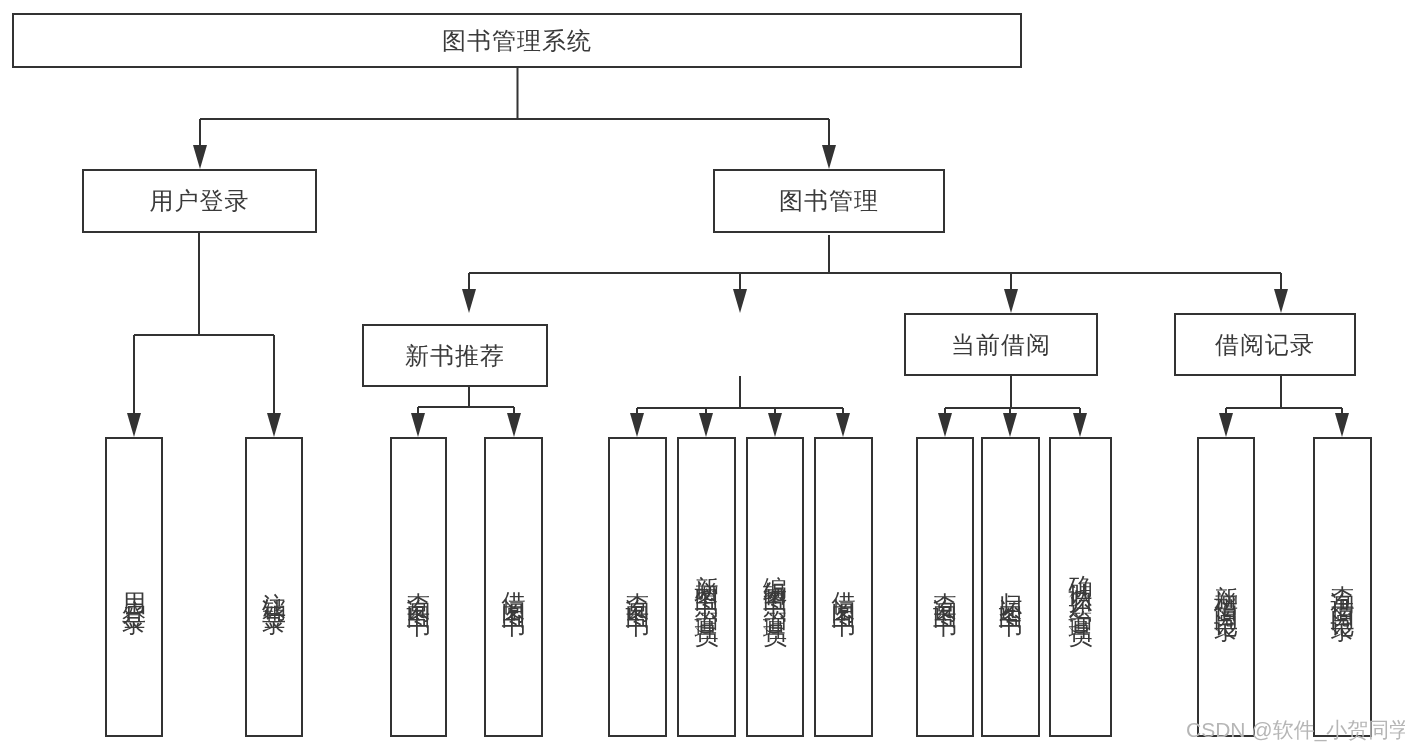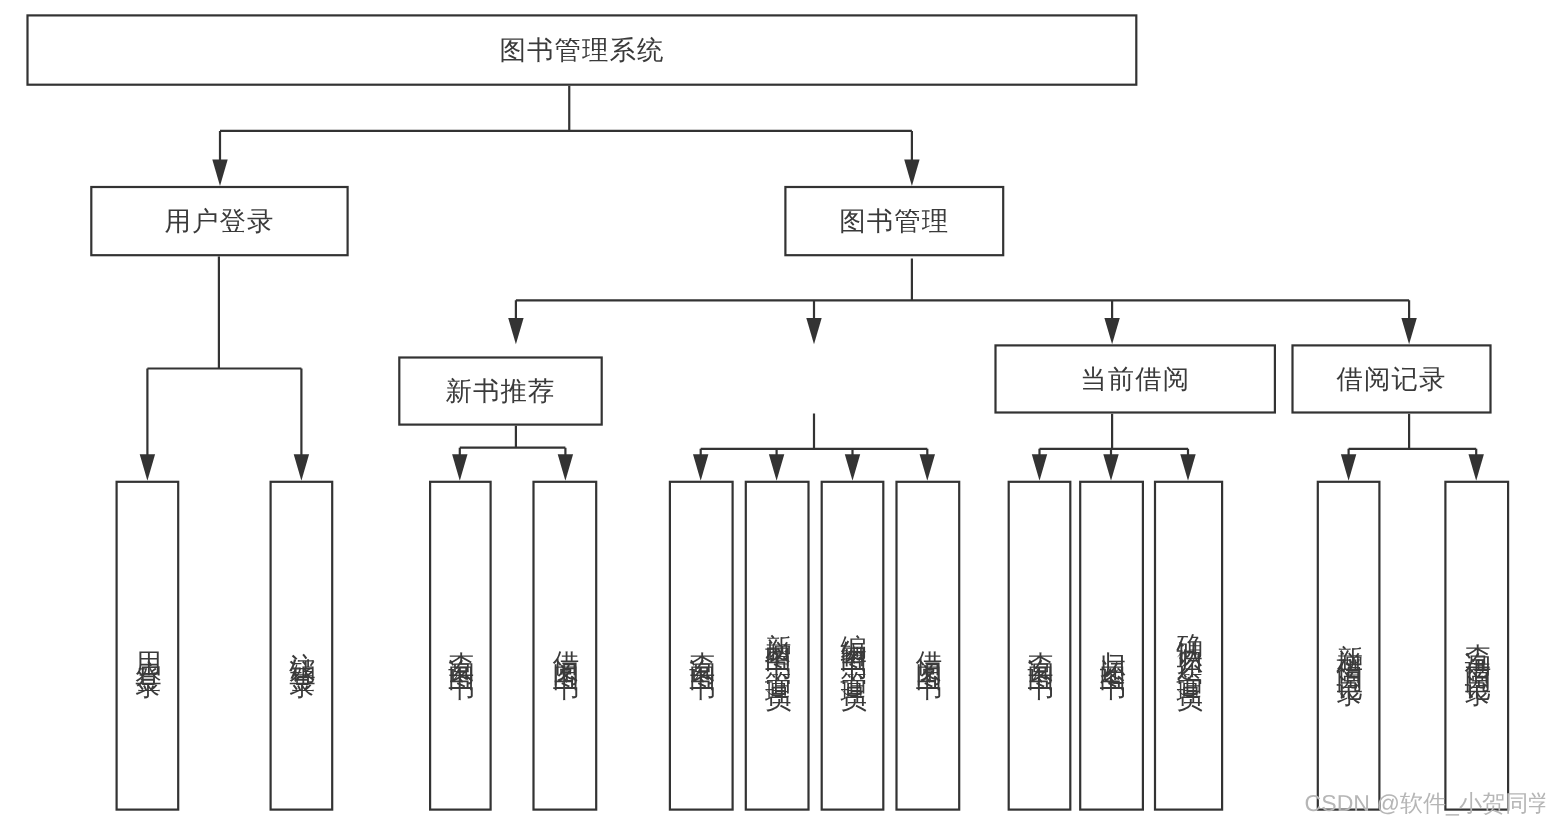--- a/index.html
+++ b/index.html
@@ -91,35 +91,35 @@
       <polygon points="768,413 782,413 775,437"></polygon>
       <polygon points="836,413 850,413 843,437"></polygon>
       <polygon points="938,413 952,413 945,437"></polygon>
       <polygon points="1003,413 1017,413 1010,437"></polygon>
       <polygon points="1073,413 1087,413 1080,437"></polygon>
       <polygon points="1219,413 1233,413 1226,437"></polygon>
       <polygon points="1335,413 1349,413 1342,437"></polygon>
     </g>
   </svg>
 
-  <div class="box" style="left:24px;top:13px;width:1010px;height:65px">
+  <div class="box" style="left:12px;top:13px;width:1010px;height:55px">
     <span class="hlabel">图书管理系统</span>
   </div>
 
   <div class="box" style="left:82px;top:169px;width:235px;height:64px">
     <span class="hlabel">用户登录</span>
   </div>
-  <div class="box" style="left:713px;top:169px;width:200px;height:64px">
+  <div class="box" style="left:713px;top:169px;width:232px;height:64px">
     <span class="hlabel">图书管理</span>
   </div>
 
   <div class="box" style="left:362px;top:324px;width:186px;height:63px">
     <span class="hlabel">新书推荐</span>
   </div>
-  <div class="box" style="left:904px;top:313px;width:256px;height:63px">
+  <div class="box" style="left:904px;top:313px;width:194px;height:63px">
     <span class="hlabel">当前借阅</span>
   </div>
   <div class="box" style="left:1174px;top:313px;width:182px;height:63px">
     <span class="hlabel">借阅记录</span>
   </div>
 
   <div class="box leaf" style="left:105px;width:58px">
     <span class="vtext">用户登录</span>
   </div>
   <div class="box leaf" style="left:245px;width:58px">

